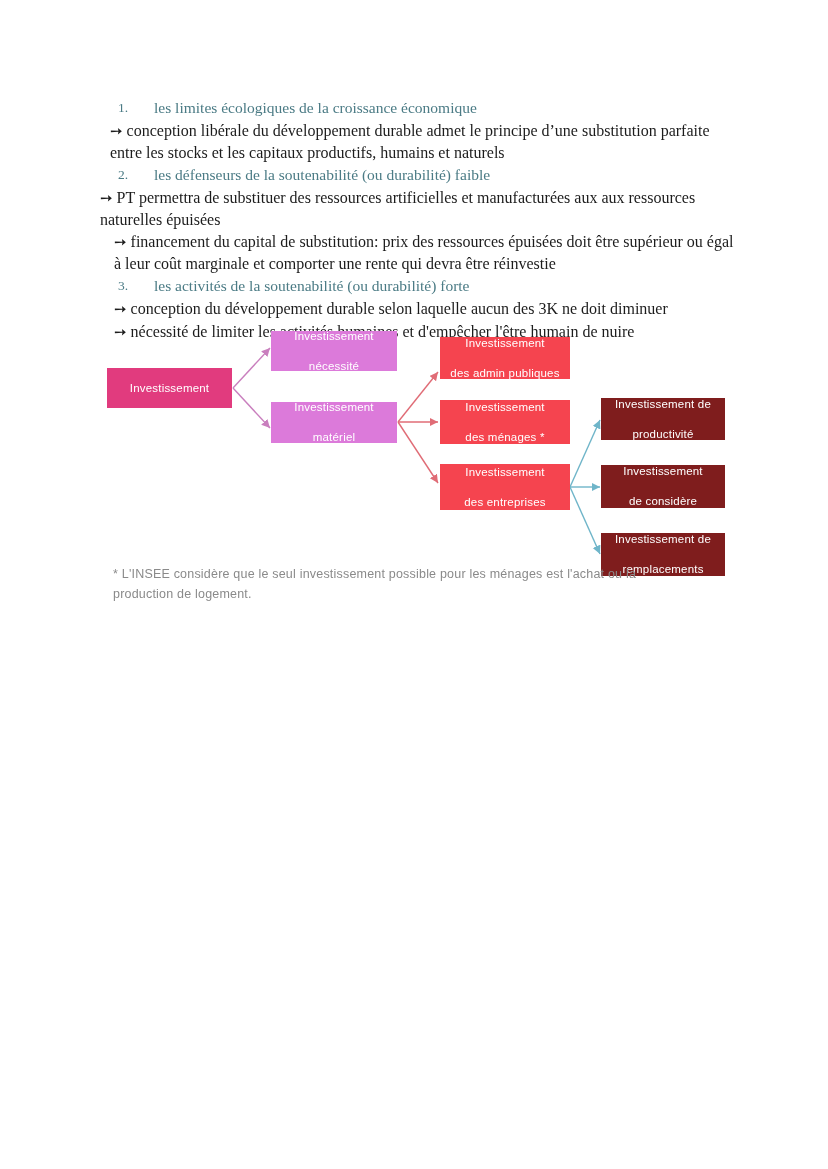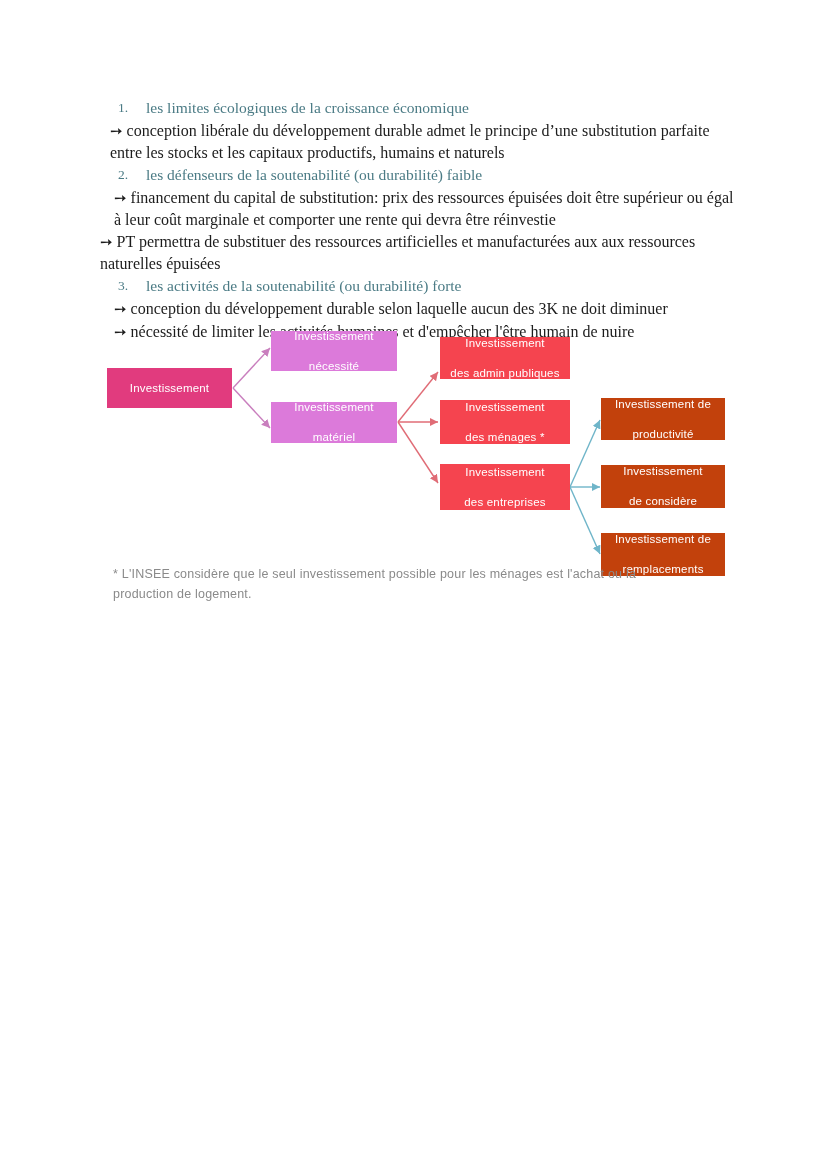--- a/index.html
+++ b/index.html
@@ -33,21 +33,21 @@
     position: relative;
     white-space: nowrap;
   }
   .heading .num {
     position: absolute;
     left: 18px;
     top: 0;
     font-size: 13.5px;
   }
   .heading .htext {
-    margin-left: 28px;
+    margin-left: 36px;
     display: inline-block;
   }
 
   .para {
     color: #1c1c1c;
     font-family: "Liberation Serif", serif;
     font-size: 16px;
     line-height: 21px;
     margin: 0 0 1px 0;
     text-indent: 0;
@@ -82,21 +82,21 @@
     display: flex;
     align-items: center;
     justify-content: center;
     letter-spacing: 0.2px;
   }
   .node span { display: block; width: 100%; }
 
   .n-root    { background: #e13b7e; }
   .n-pink    { background: #dc7ada; }
   .n-red     { background: #f5444f; }
-  .n-blue    { background: #c2410c; }
+  .n-blue    { background: #7f1d1d; }
 
   
   .footnote {
     position: absolute;
     left: 113px;
     top: 564px;
     width: 580px;
     color: #8a8a8a;
     font-family: "Liberation Sans", sans-serif;
     font-size: 12.5px;
@@ -117,28 +117,28 @@
   <p class="para indent1">
     <span class="bullet">➙</span>
     <span>conception libérale du développement durable admet le principe d’une substitution parfaite entre les stocks et les capitaux productifs, humains et naturels</span>
   </p>
 
   <div class="heading">
     <span class="num">2.</span>
     <span class="htext">les défenseurs de la soutenabilité (ou durabilité) faible</span>
   </div>
 
+  <p class="para indent0">
+    <span class="bullet">➙</span>
+    <span>PT permettra de substituer des ressources artificielles et manufacturées aux aux ressources naturelles épuisées</span>
+  </p>
+
   <p class="para indent2">
     <span class="bullet">➙</span>
     <span>financement du capital de substitution: prix des ressources épuisées doit être supérieur ou égal à leur coût marginale et comporter une rente qui devra être réinvestie</span>
-  </p>
-
-  <p class="para indent0">
-    <span class="bullet">➙</span>
-    <span>PT permettra de substituer des ressources artificielles et manufacturées aux aux ressources naturelles épuisées</span>
   </p>
 
   <div class="heading">
     <span class="num">3.</span>
     <span class="htext">les activités de la soutenabilité (ou durabilité) forte</span>
   </div>
 
   <p class="para indent2">
     <span class="bullet">➙</span>
     <span>conception du développement durable selon laquelle aucun des 3K ne doit diminuer</span>

